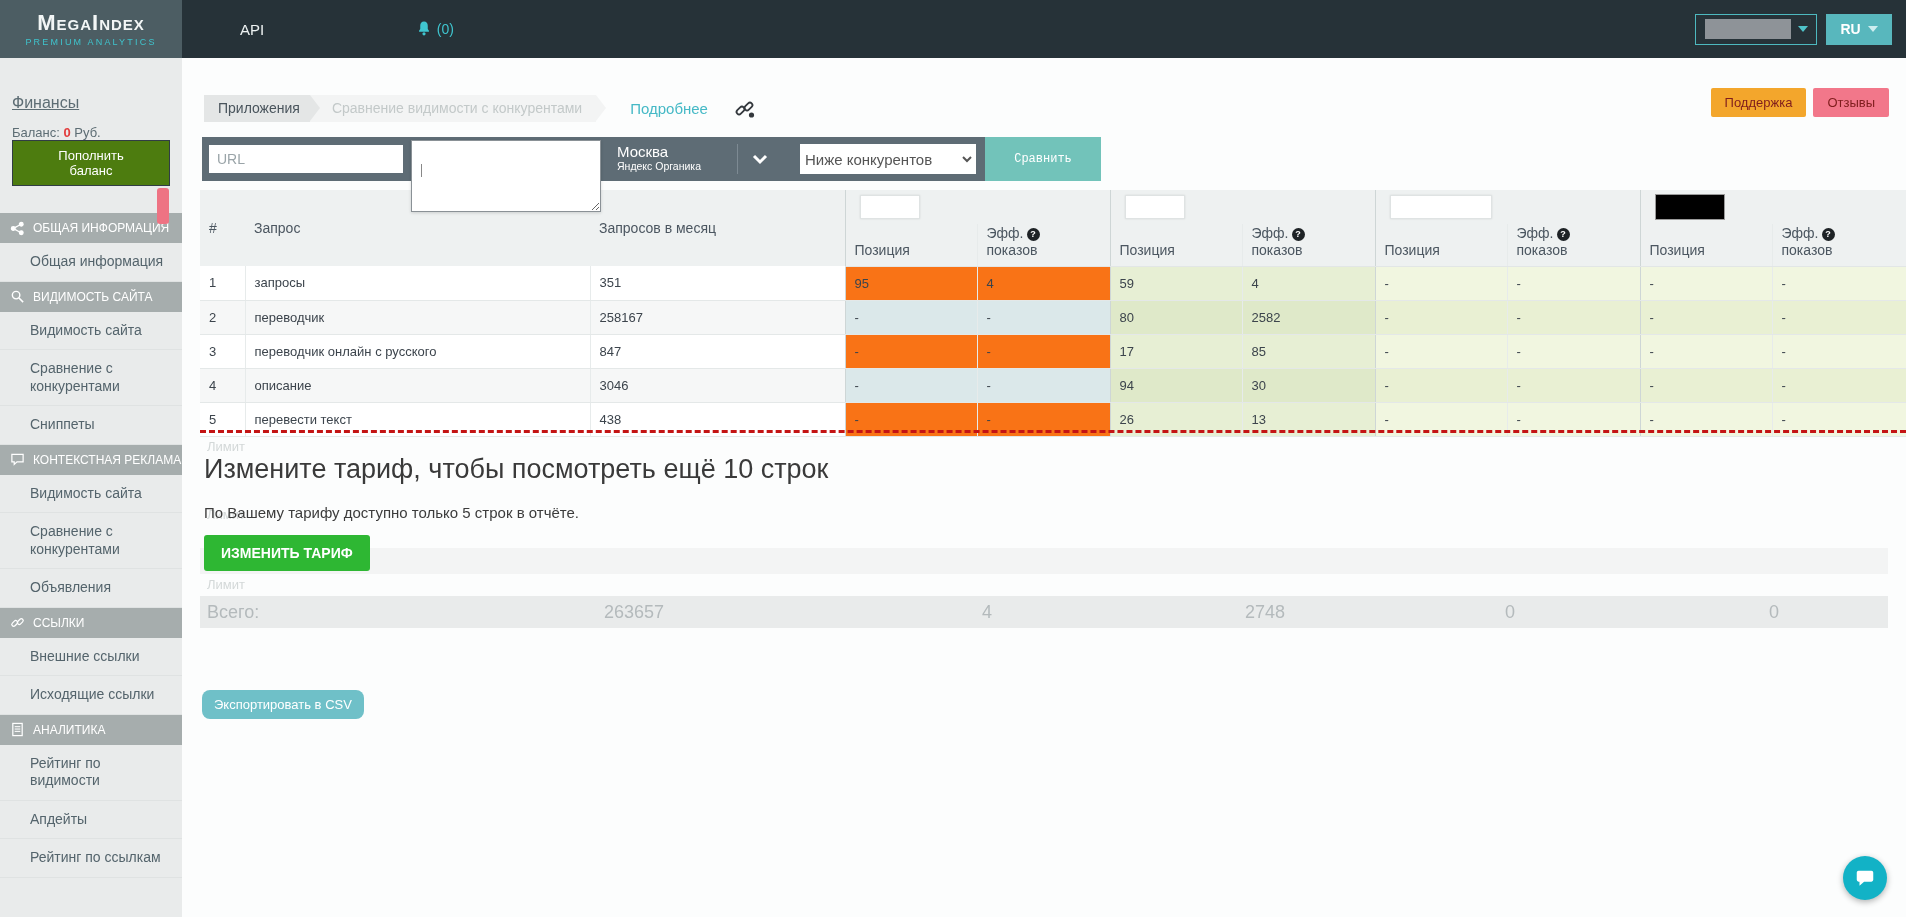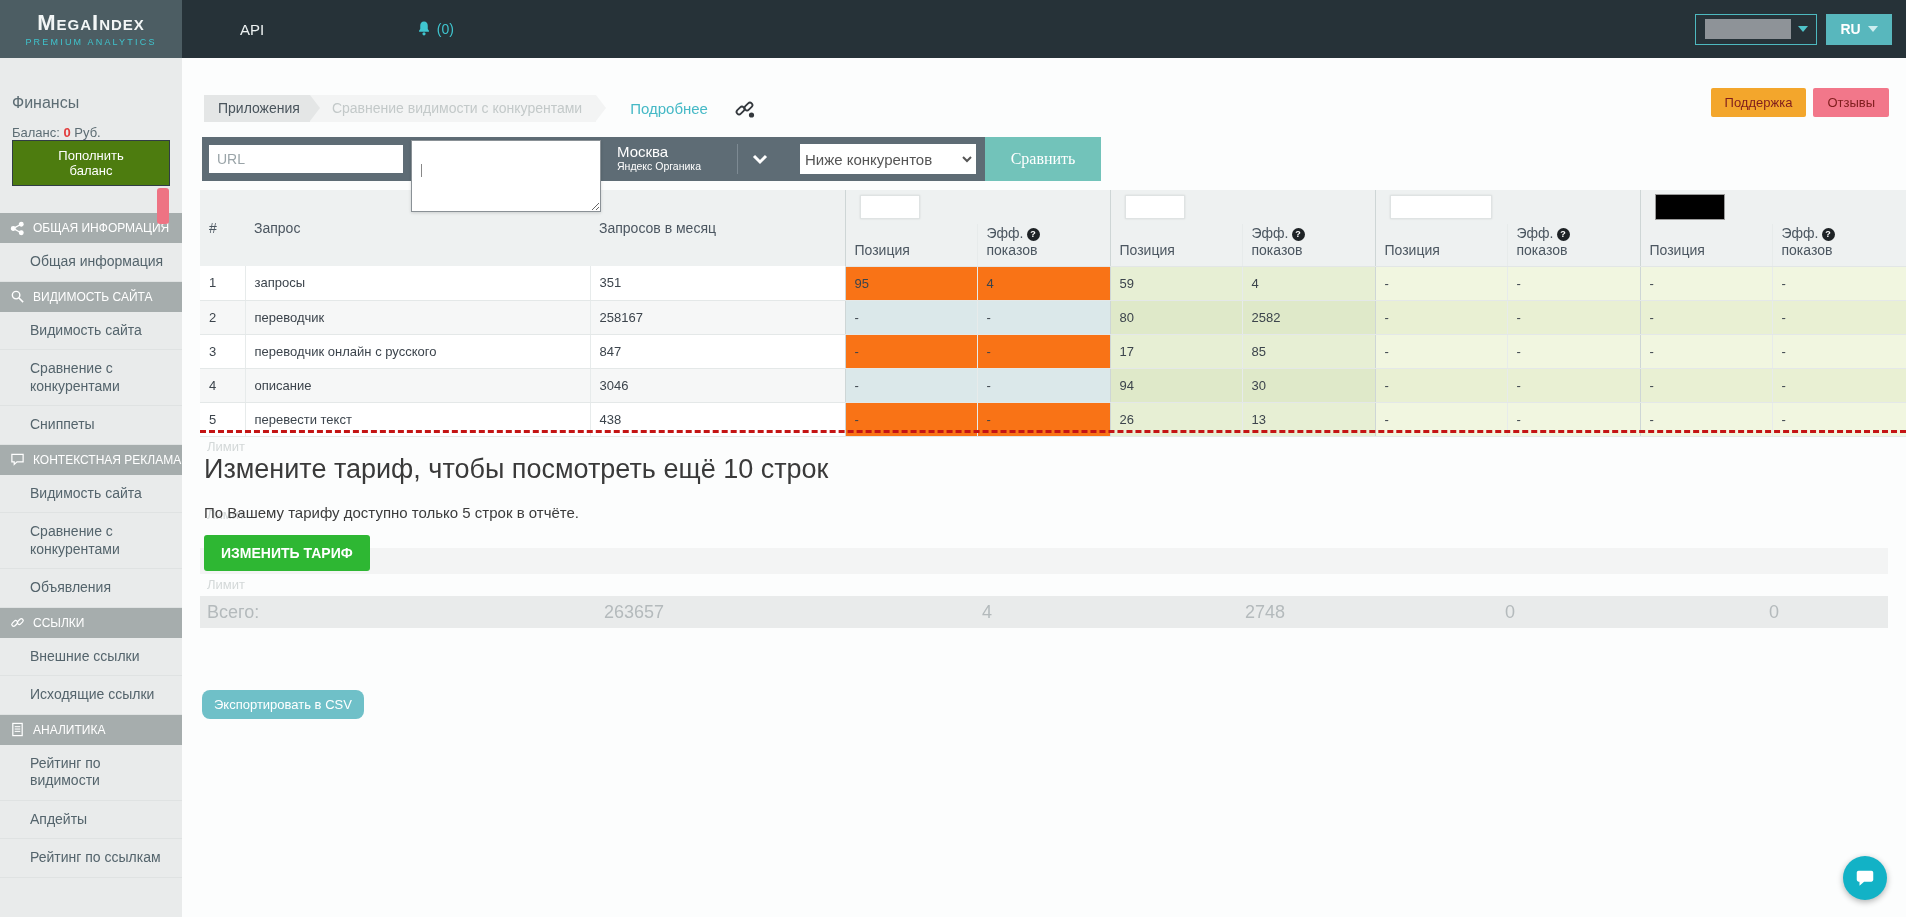--- a/index.html
+++ b/index.html
@@ -27,21 +27,21 @@
               display:flex; align-items:center; justify-content:center; gap:7px; cursor:pointer; }
   .tri-white { width:0; height:0; border-left:5px solid transparent; border-right:5px solid transparent;
                border-top:6px solid #cdeef0; }
 
   
   .layout { display:flex; height:859px; position:relative; }
 
   
   .sidebar { width:182px; background:#e9ebeb; flex-shrink:0; }
   .fin { padding:36px 12px 0 12px; }
-  .fin-title { font-size:16px; color:#5d6d74; margin-bottom:13px; }
+  .fin-title { font-size:16px; color:#5d6d74; margin-bottom:13px;text-decoration:underline; }
   .balance { font-size:13px; color:#5d6d74; }
   .balance b { color:#e23b3b; }
   .topup { background:#4d7c0f; border:1px solid #313d44; color:#fff; font-size:13px;
            padding:7px 27px; cursor:pointer; font-family:inherit; }
   .side-sections { margin-top:27px; }
   .sec-hdr { height:30px; background:#a6adad; color:#fff; font-size:12px; display:flex;
              align-items:center; padding-left:10px; gap:8px; cursor:pointer; }
   .side-item { padding:10px 8px 10px 30px; font-size:14px; color:#54646c; line-height:1.25;
                border-bottom:1px solid #dfe2e2; cursor:pointer; }
   .pink-tab { position:absolute; left:157px; top:130px; width:12px; height:36px; background:#ee7383;
@@ -75,22 +75,22 @@
                font-family:inherit; color:#444; }
   .url-input::placeholder { color:#9aa4a8; }
   .q-spacer { width:202px; }
   .region { margin-left:12px; width:110px; color:#fff; }
   .region .r1 { font-size:15px; line-height:1.1; }
   .region .r2 { font-size:10.5px; line-height:1.3; }
   .q-divider { width:1px; height:30px; background:#7d8a93; margin-left:10px; }
   .chev-zone { width:44px; display:flex; align-items:center; justify-content:center; cursor:pointer; }
   .filter-select { margin-left:18px; width:176px; height:30px; font-size:15px; color:#555;
                    font-family:inherit; border:1px solid #fff; background:#fff; }
-  .compare-btn { width:116px; height:44px; background:#72c3ba; border:none; color:#fff; font-size:16px;
-                 cursor:pointer; font-family:Liberation Serif, serif; }
+  .compare-btn { width:116px; height:44px; background:#72c3ba; border:none; color:#fff; font-size:12px;
+                 cursor:pointer; font-family:Liberation Mono, monospace; }
   .kw-textarea { position:absolute; left:229px; top:82px; width:190px; height:72px; z-index:6;
                  border:1px solid #8a9196; font-family:inherit; font-size:13px; padding:4px 6px;
                  box-shadow:0 1px 3px rgba(0,0,0,.15); }
   .caret { position:absolute; left:239px; top:106px; width:1px; height:13px; background:#888; z-index:7; }
 
   
   .grid-table { position:absolute; left:18px; top:132px; border-collapse:collapse; table-layout:fixed;
                 width:1705px; background:#fff; }
   .grid-table th, .grid-table td { text-align:left; }
   .grid-table thead th { background:#eef1f1; font-weight:normal; color:#4b5660; font-size:14px;

